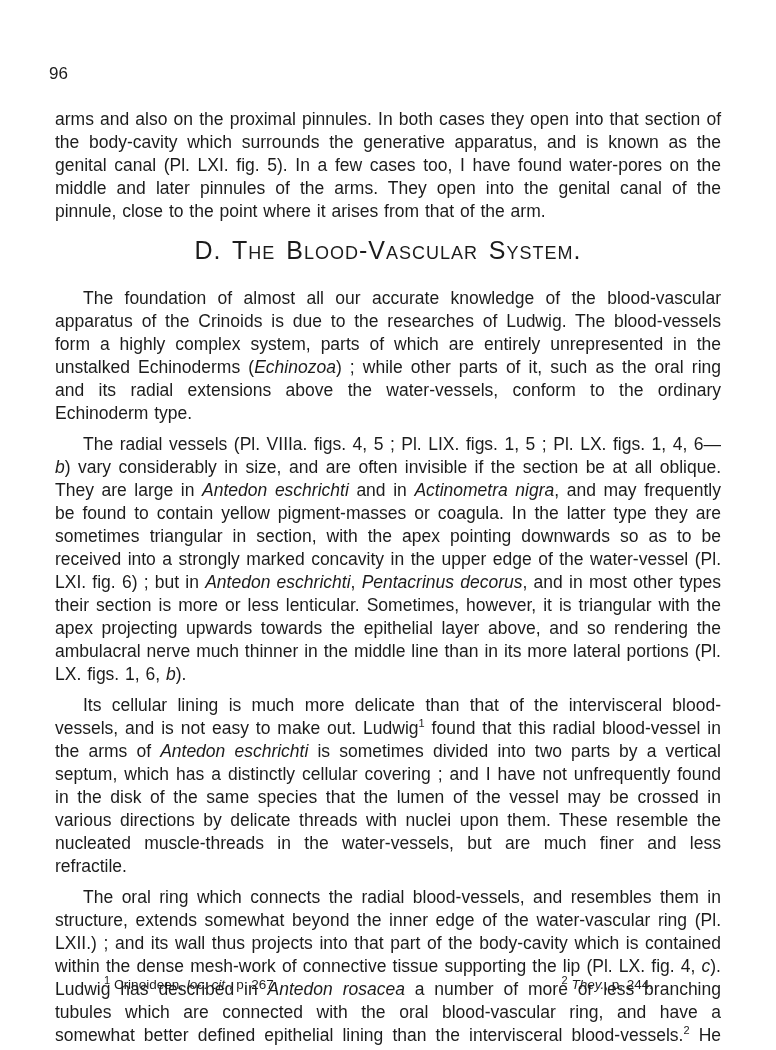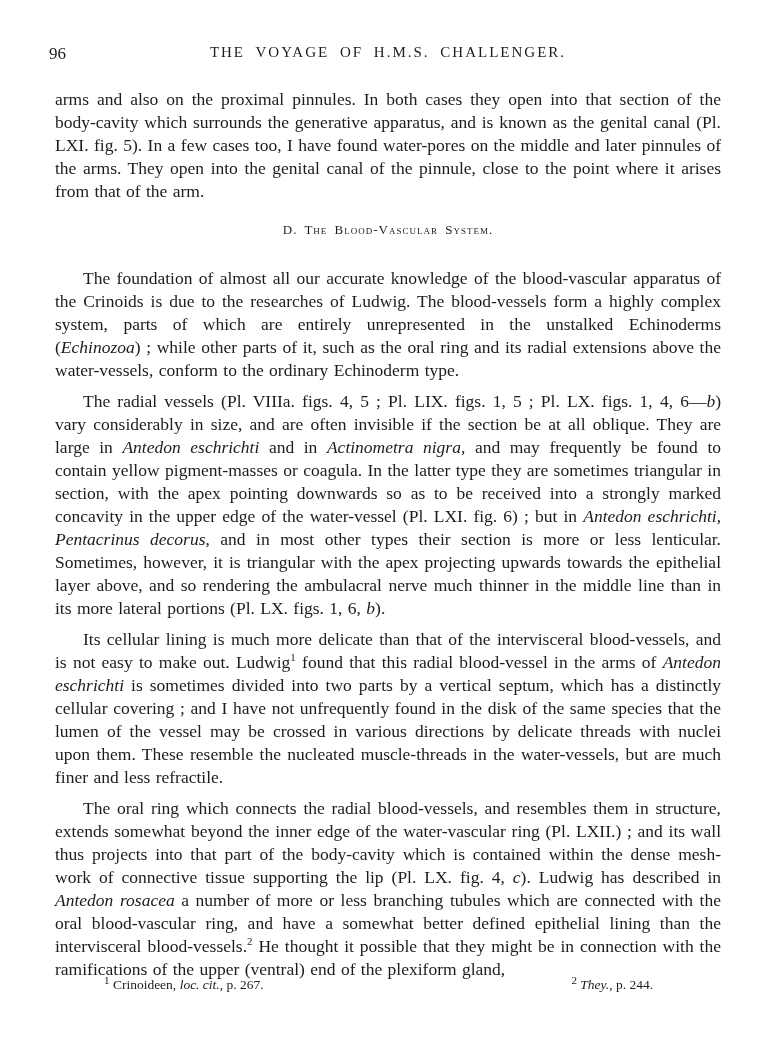--- a/index.html
+++ b/index.html
@@ -5,24 +5,24 @@
   html, body {
     margin: 0;
     padding: 0;
     background: #ffffff;
   }
   .page {
     position: relative;
     width: 776px;
     height: 1050px;
     box-sizing: border-box;
-    padding: 44px 47px 0 47px;
+    padding: 64px 47px 0 47px;
     background: #ffffff;
     color: #1c1c1c;
-    font-family: Liberation Serif, serif;
+    font-family: Liberation Sans, sans-serif;
     overflow: hidden;
   }
   .running-head {
     position: relative;
     height: 20px;
     text-align: center;
     font-size: 15px;
     letter-spacing: 2px;
     word-spacing: 5px;
     margin-bottom: 24px;
@@ -42,21 +42,21 @@
     text-align: justify;
     text-indent: 28px;
     word-spacing: 1px;
   }
   .para.no-indent { text-indent: 0; }
   .section-heading {
     margin: 14px 0 24px 0;
     text-align: center;
     font-weight: normal;
     font-variant: small-caps;
-    font-size: 13px;
+    font-size: 25px;
     line-height: 26px;
     letter-spacing: 1px;
     word-spacing: 3px;
   }
   .para i, .footnote i { font-style: italic; }
   sup {
     font-size: 11px;
     line-height: 0;
     vertical-align: super;
   }
@@ -72,21 +72,20 @@
   .footnote.fn-1 { margin-left: 57px; }
   .footnote.fn-2 { margin-left: auto; margin-right: 78px; }
 </style>
 </head>
 <body>
 
 <main class="page">
 
   <header class="running-head">
     <span class="page-num">96</span>
-    <span class="head-title">THE VOYAGE OF H.M.S. CHALLENGER.</span>
   </header>
 
   <p class="para no-indent"><span>arms and also on the proximal pinnules. In both cases they open into that section of the body-cavity which surrounds the generative apparatus, and is known as the genital canal (Pl. LXI. fig. 5). In a few cases too, I have found water-pores on the middle and later pinnules of the arms. They open into the genital canal of the pinnule, close to the point where it arises from that of the arm.</span></p>
 
   <h2 class="section-heading">D. The Blood-Vascular System.</h2>
 
   <p class="para"><span>The foundation of almost all our accurate knowledge of the blood-vascular apparatus of the Crinoids is due to the researches of Ludwig. The blood-vessels form a highly complex system, parts of which are entirely unrepresented in the unstalked Echinoderms (</span><i>Echinozoa</i><span>)&nbsp;; while other parts of it, such as the oral ring and its radial extensions above the water-vessels, conform to the ordinary Echinoderm type.</span></p>
 
   <p class="para"><span>The radial vessels (Pl. VIIIa. figs. 4, 5&nbsp;; Pl. LIX. figs. 1, 5&nbsp;; Pl. LX. figs. 1, 4, 6—</span><i>b</i><span>) vary considerably in size, and are often invisible if the section be at all oblique. They are large in </span><i>Antedon eschrichti</i><span> and in </span><i>Actinometra nigra</i><span>, and may frequently be found to contain yellow pigment-masses or coagula. In the latter type they are sometimes triangular in section, with the apex pointing downwards so as to be received into a strongly marked concavity in the upper edge of the water-vessel (Pl. LXI. fig. 6)&nbsp;; but in </span><i>Antedon eschrichti</i><span>, </span><i>Pentacrinus decorus</i><span>, and in most other types their section is more or less lenticular. Sometimes, however, it is triangular with the apex projecting upwards towards the epithelial layer above, and so rendering the ambulacral nerve much thinner in the middle line than in its more lateral portions (Pl. LX. figs. 1, 6, </span><i>b</i><span>).</span></p>
 

